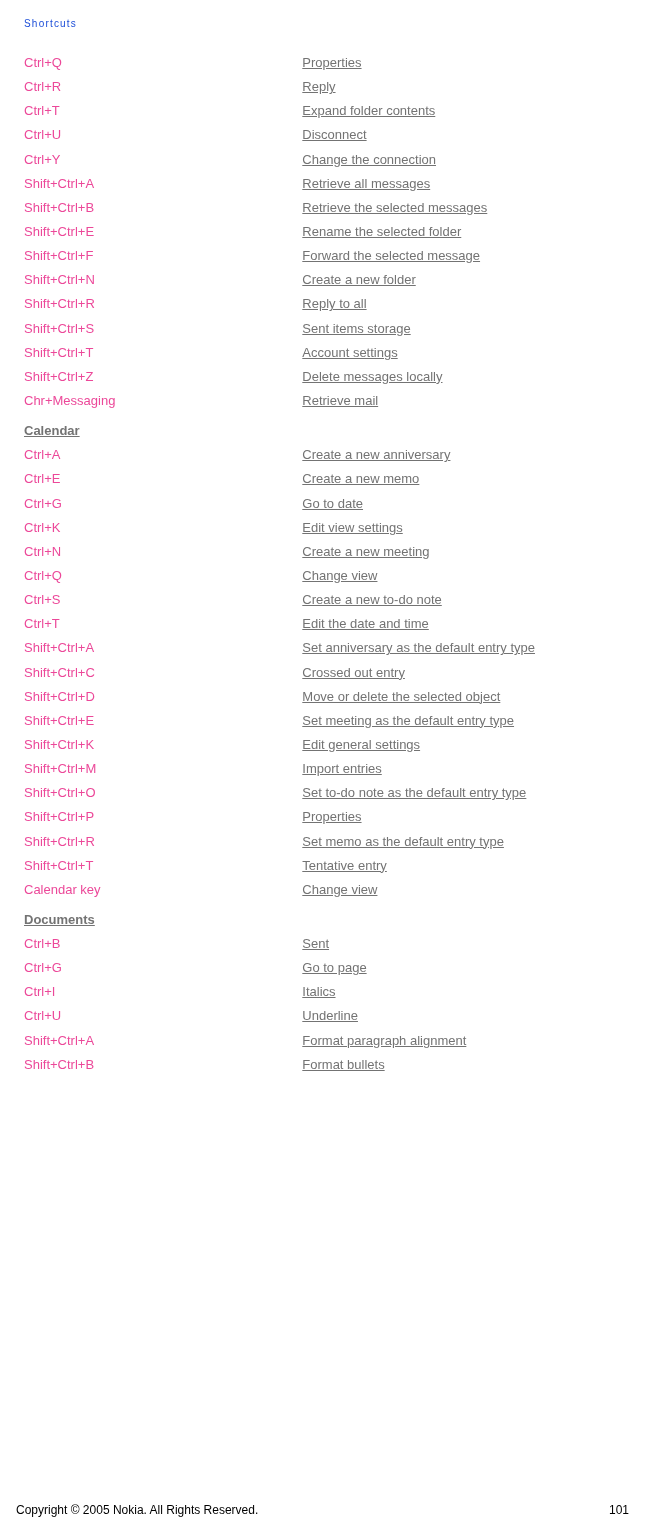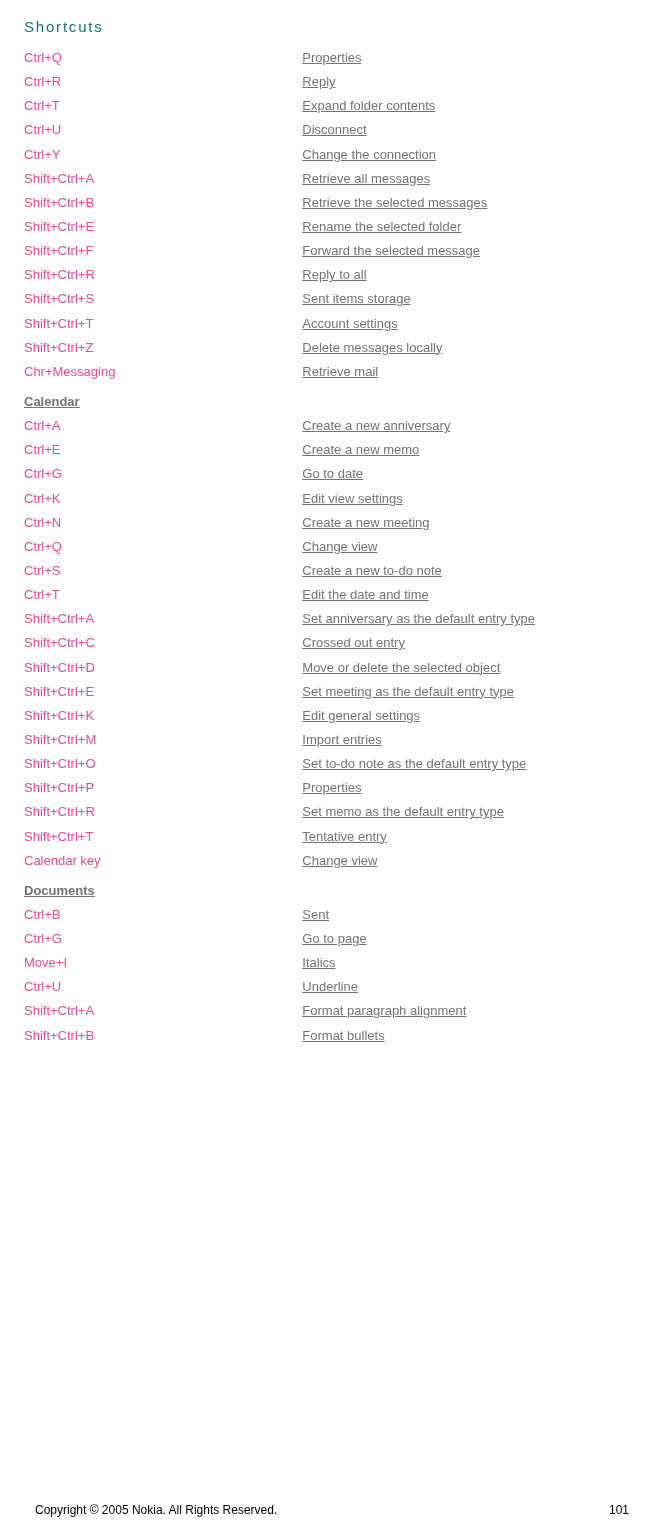--- a/index.html
+++ b/index.html
@@ -19,25 +19,25 @@
     }
 
     .page {
       width: 653px;
       min-height: 1535px;
       padding: 18px 24px 18px 24px;
       position: relative;
     }
 
     .page-title {
-      font-size: 15px;
+      font-size: 10px;
       letter-spacing: 0.12em;
       font-weight: normal;
-      margin-bottom: 11px;
-      color: #0f766e;
+      margin-bottom: 22px;
+      color: #1d4ed8;
     }
 
     .shortcuts-table {
       width: 100%;
       border-collapse: collapse;
     }
 
     .shortcuts-table tr td {
       padding: 2px 0;
       vertical-align: top;
@@ -64,21 +64,21 @@
       padding-bottom: 4px;
     }
 
     .spacer-row td {
       height: 6px;
     }
 
     .footer {
       position: absolute;
       bottom: 18px;
-      left: 35px;
+      left: 16px;
       right: 24px;
       display: flex;
       justify-content: space-between;
       align-items: center;
       font-size: 12px;
       color: #000;
     }
   </style>
 </head>
 <body>
@@ -118,20 +118,24 @@
         </tr>
         <tr>
           <td>Shift+Ctrl+E</td>
           <td>Rename the selected folder</td>
         </tr>
         <tr>
           <td>Shift+Ctrl+F</td>
           <td>Forward the selected message</td>
         </tr>
         <tr>
+          <td>Shift+Ctrl+N</td>
+          <td>Create a new folder</td>
+        </tr>
+        <tr>
           <td>Shift+Ctrl+R</td>
           <td>Reply to all</td>
         </tr>
         <tr>
           <td>Shift+Ctrl+S</td>
           <td>Sent items storage</td>
         </tr>
         <tr>
           <td>Shift+Ctrl+T</td>
           <td>Account settings</td>
@@ -234,21 +238,21 @@
         </tr>
         <tr>
           <td>Ctrl+B</td>
           <td>Sent</td>
         </tr>
         <tr>
           <td>Ctrl+G</td>
           <td>Go to page</td>
         </tr>
         <tr>
-          <td>Move+I</td>
+          <td>Ctrl+I</td>
           <td>Italics</td>
         </tr>
         <tr>
           <td>Ctrl+U</td>
           <td>Underline</td>
         </tr>
         <tr>
           <td>Shift+Ctrl+A</td>
           <td>Format paragraph alignment</td>
         </tr>

